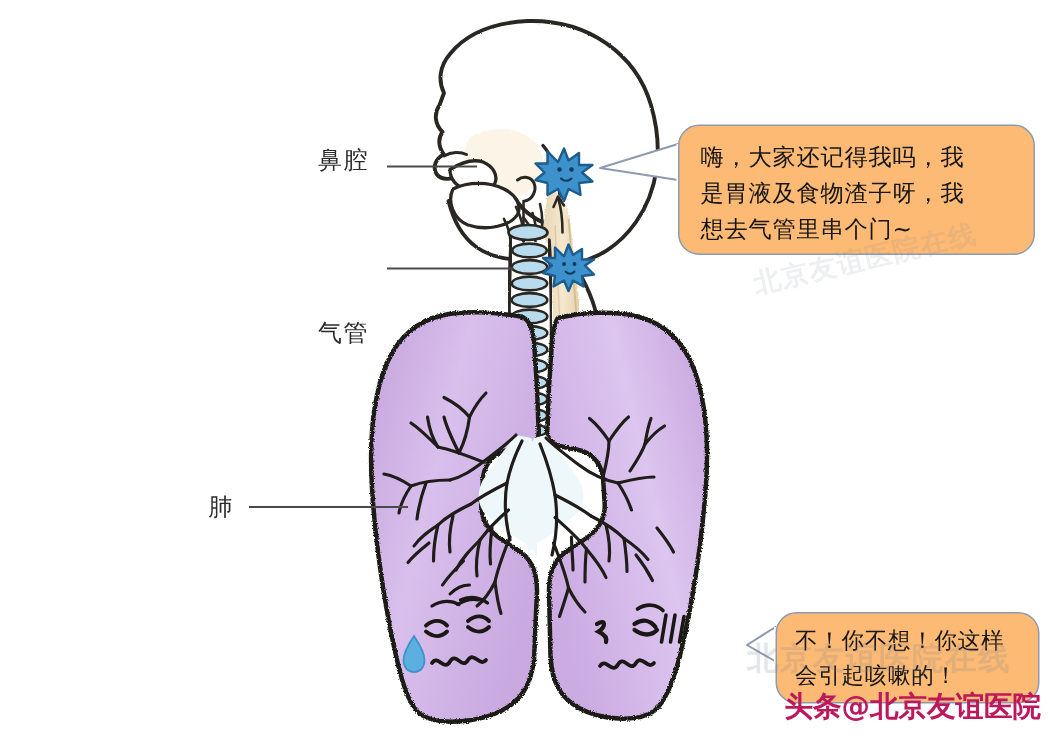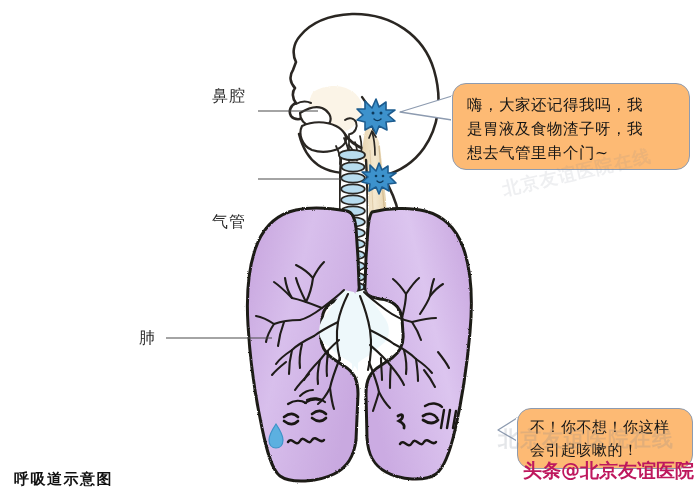--- a/index.html
+++ b/index.html
@@ -26,21 +26,21 @@
   }
   .lbl {
     position: absolute;
     font-family: "DejaVu Sans", "Liberation Sans", sans-serif;
     font-size: 16px;
     color: #2a2a2a;
     letter-spacing: 1px;
     white-space: nowrap;
     line-height: 1;
   }
-  #lbl-nasal { left: 212px; top: 89px; font-family: Liberation Mono, monospace; }
+  #lbl-nasal { left: 212px; top: 99px; }
   #lbl-trachea { left: 212px; top: 170px; margin-top: 44px; }
   #lbl-lung { left: 139px; top: 330px; }
 
   .bubble {
     position: absolute;
     box-sizing: border-box;
     border: 1.3px solid #8d9bb0;
     border-radius: 14px;
     background: #fdba74;
     color: #151515;
@@ -421,15 +421,14 @@
 
   <div class="bubble" id="bubble-bottom">不！你不想！你这样
 会引起咳嗽的！</div>
 
   <div class="watermark-ghost" id="wm-ghost-1">北京友谊医院在线</div>
 
   <div class="watermark-ghost" id="wm-ghost-2">北京友谊医院在线</div>
 
   <div class="watermark-bottom">头条@北京友谊医院</div>
 
-  <div class="caption">呼吸道示意图</div>
 
 </div>
 
 </body></html>

